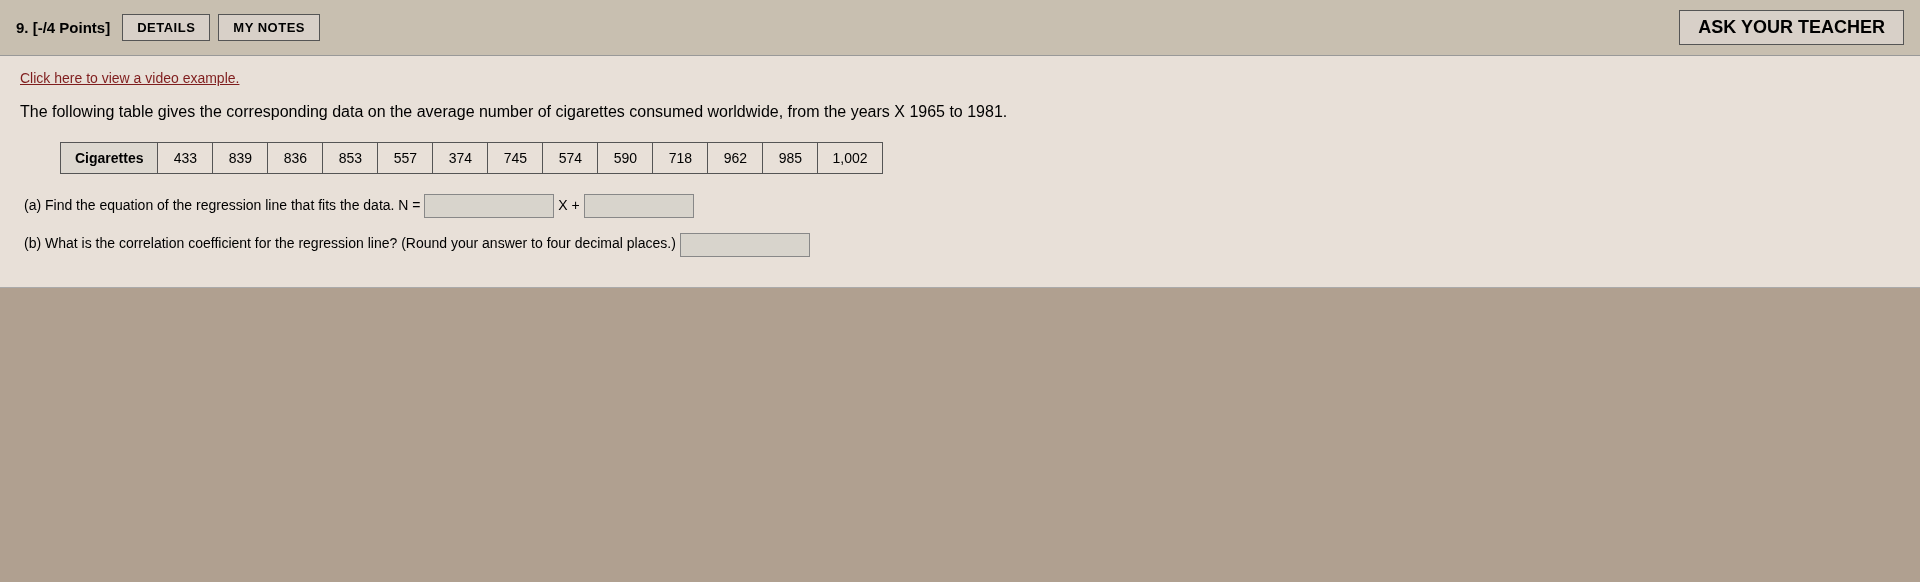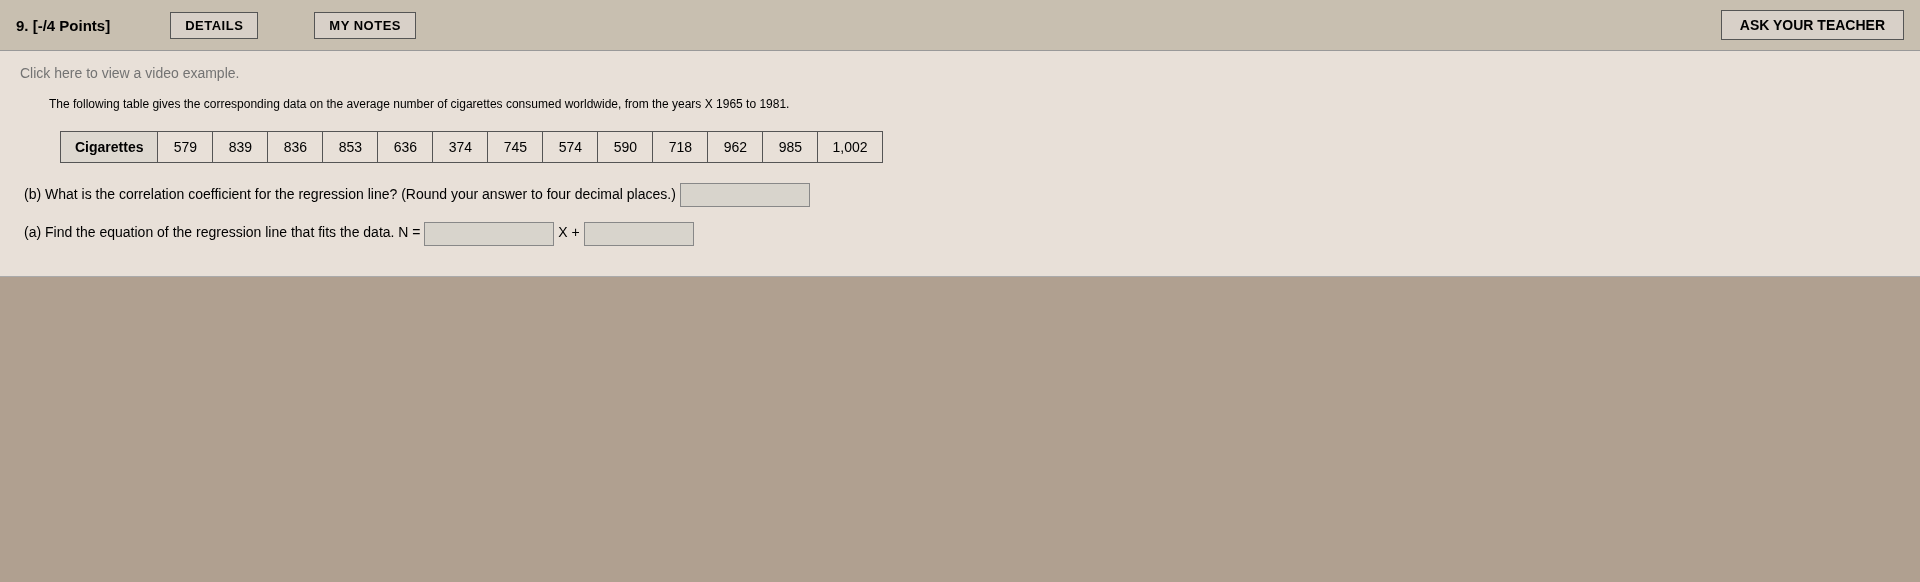--- a/index.html
+++ b/index.html
@@ -30,47 +30,46 @@
       margin-right: 4px;
     }
     .btn {
       border: 1.5px solid #555;
       background-color: #d8d0c8;
       padding: 5px 14px;
       font-size: 13px;
       font-weight: bold;
       cursor: pointer;
       letter-spacing: 0.5px;
-      margin-left: 48px;
     }
     .btn-ask {
       border: 1.5px solid #555;
       background-color: #d8d0c8;
       padding: 6px 18px;
-      font-size: 14px;
+      font-size: 18px;
       font-weight: bold;
       cursor: pointer;
     }
     .main-content {
       background-color: #e8e0d8;
       margin: 0;
       padding: 14px 20px 16px 20px;
       border-bottom: 1px solid #aaa;
     }
     .video-link {
-      color: #737373;
+      color: #7f1d1d;
       font-size: 14px;
       margin-bottom: 14px;
+      text-decoration: underline;
       cursor: pointer;
     }
     .description {
-      font-size: 12px;
+      font-size: 16px;
       margin-bottom: 18px;
       line-height: 1.5;
-      margin-left: 29px;
     }
     .data-table {
       border-collapse: collapse;
       margin-bottom: 20px;
       margin-left: 40px;
     }
     .data-table th, .data-table td {
       border: 1.5px solid #555;
       padding: 7px 14px;
       text-align: center;
@@ -132,46 +131,46 @@
 <div class="main-content">
 
   <div class="video-link">Click here to view a video example.</div>
 
   <div class="description">The following table gives the corresponding data on the average number of cigarettes consumed worldwide, from the years X 1965 to 1981.</div>
 
   <table class="data-table">
     <tbody>
       <tr>
         <th>Cigarettes</th>
-        <td>579</td>
+        <td>433</td>
         <td>839</td>
         <td>836</td>
         <td>853</td>
-        <td>636</td>
+        <td>557</td>
         <td>374</td>
         <td>745</td>
         <td>574</td>
         <td>590</td>
         <td>718</td>
         <td>962</td>
         <td>985</td>
         <td>1,002</td>
       </tr>
     </tbody>
   </table>
 
   <div class="questions">
 
     <div class="question-row">
-      <span>(b) What is the correlation coefficient for the regression line? (Round your answer to four decimal places.) </span>
-      <input type="text" class="input-box" value="" style="">
-    </div>
-
-    <div class="question-row">
       <span>(a) Find the equation of the regression line that fits the data. N = </span>
       <input type="text" class="input-box" value="" style="">
       <span> X + </span>
       <input type="text" class="input-box-sm" value="" style="">
+    </div>
+
+    <div class="question-row">
+      <span>(b) What is the correlation coefficient for the regression line? (Round your answer to four decimal places.) </span>
+      <input type="text" class="input-box" value="" style="">
     </div>
 
 
   </div>
 </div>
 
 </body></html>

